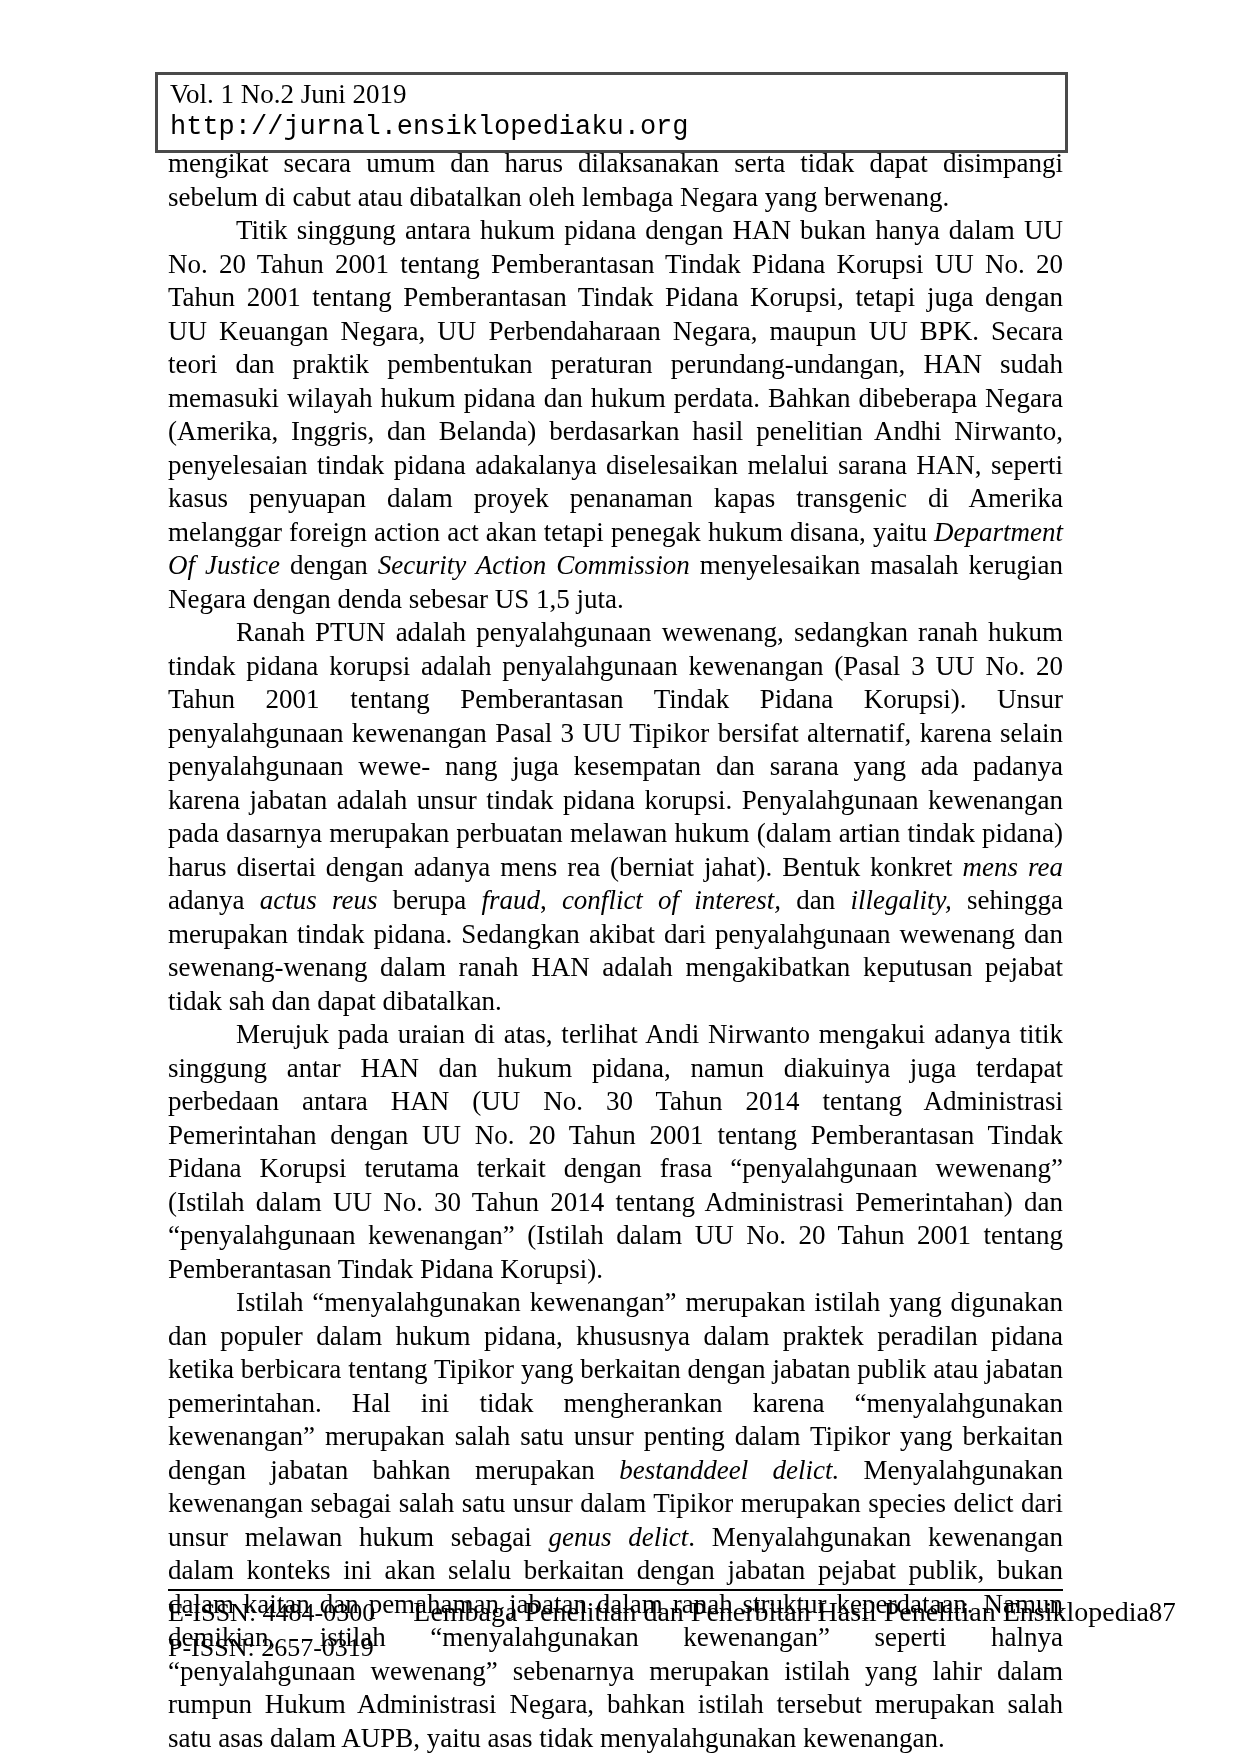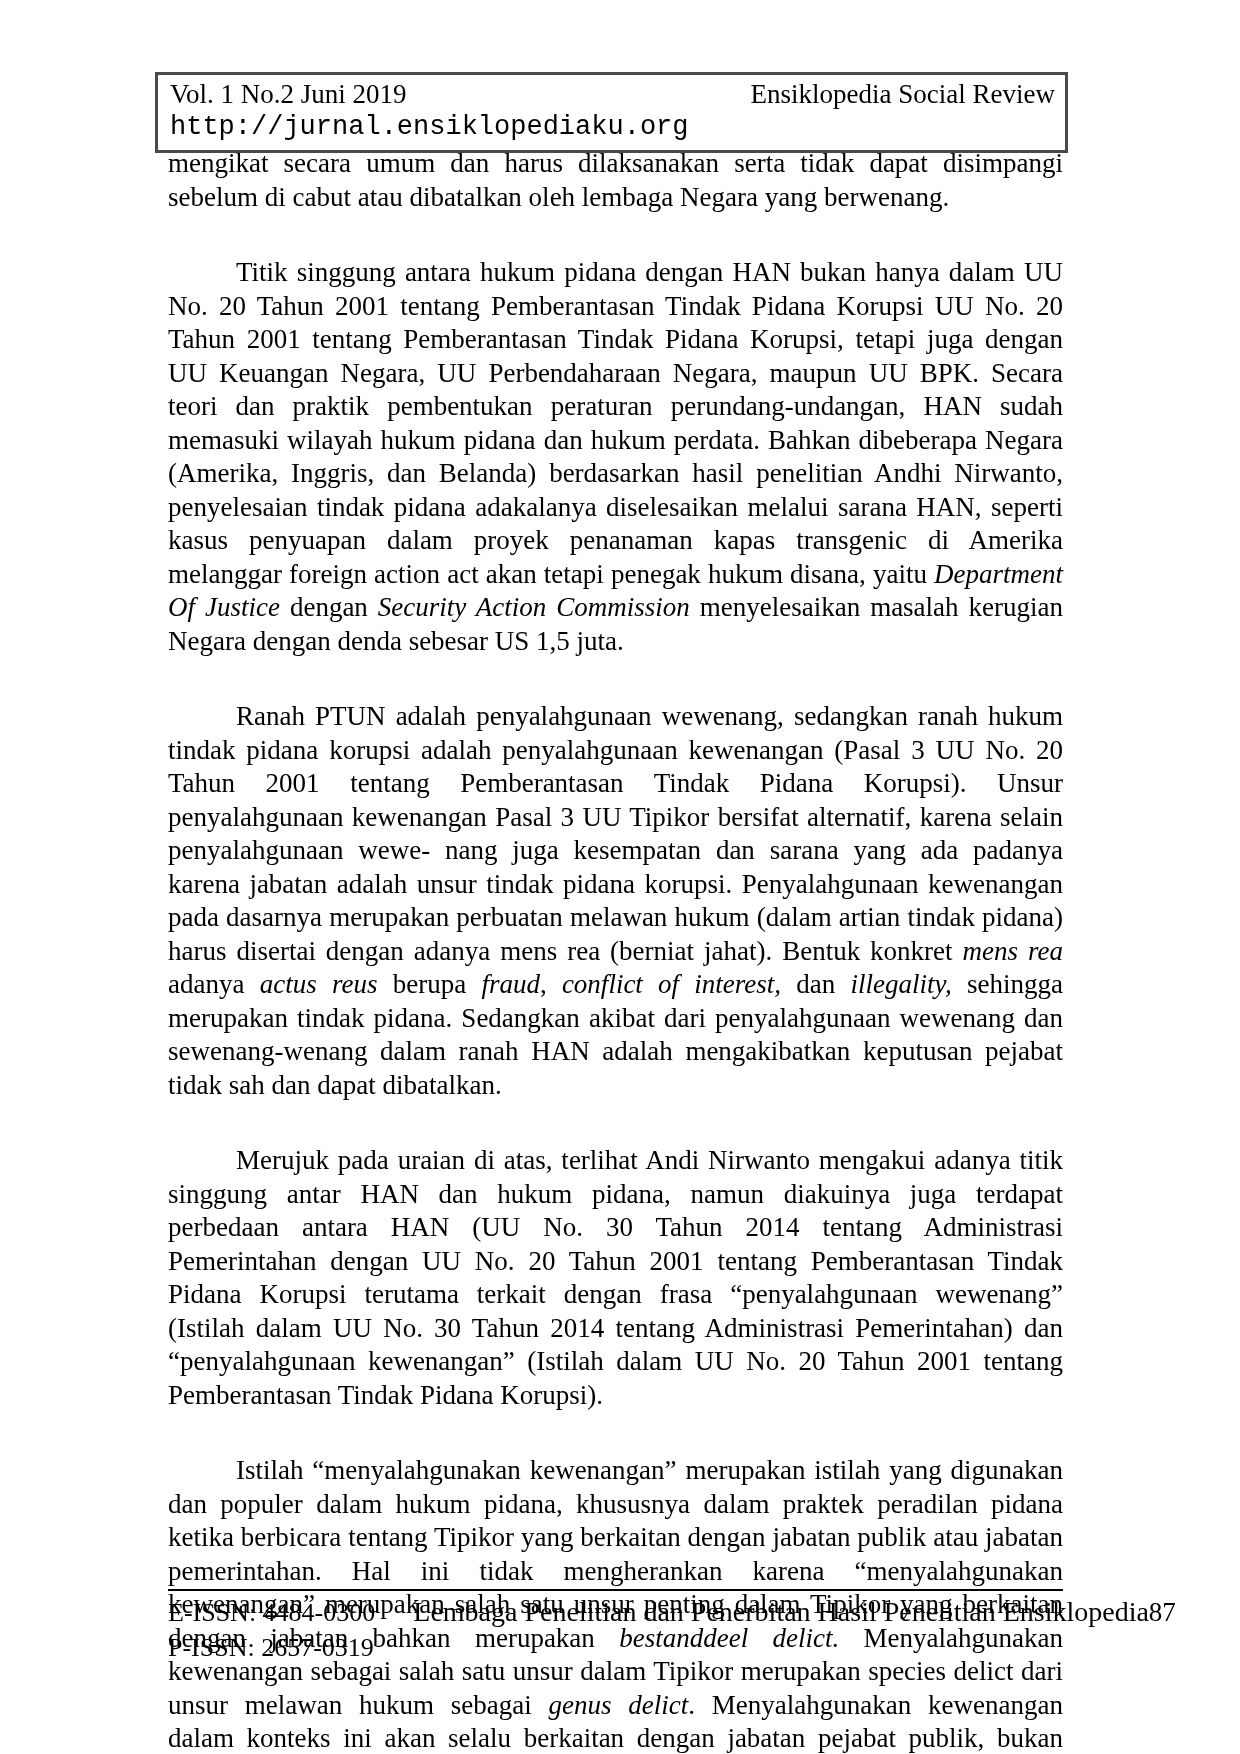--- a/index.html
+++ b/index.html
@@ -37,21 +37,21 @@
     position: absolute;
     left: 168px; top: 147px;
     width: 895px;
   }
   .para {
     margin: 0;
     font-size: 27px;
     line-height: 33.5px;
     text-align: justify;
   }
-  .para.indent { text-indent: 68px; margin-top: 42px; }
+  .para.indent { text-indent: 68px; }
   .para em { font-style: italic; }
 
   
   .footer {
     position: absolute;
     left: 168px; top: 1589px;
     width: 895px;
     border-top: 2.5px solid #000000;
     padding-top: 4px;
     font-size: 26px;
@@ -75,21 +75,20 @@
   .footer-row2 { margin-top: 2px; }
 </style>
 </head>
 <body>
 
 <div class="page">
 
   <div class="header-box">
     <div class="header-row1">
       <span>Vol. 1 No.2 Juni 2019</span>
-      <span>Ensiklopedia Social Review</span>
     </div>
     <div class="header-row2">
       <span>http://jurnal.ensiklopediaku.org</span>
     </div>
   </div>
 
   <div class="article">
       <p class="para"><span>mengikat secara umum dan harus dilaksanakan serta tidak dapat disimpangi sebelum di cabut atau dibatalkan oleh lembaga Negara yang berwenang.</span></p>
       <p class="para indent"><span>Titik singgung antara hukum pidana dengan HAN bukan hanya dalam UU No. 20 Tahun 2001 tentang Pemberantasan Tindak Pidana Korupsi UU No. 20 Tahun 2001 tentang Pemberantasan Tindak Pidana Korupsi, tetapi juga dengan UU Keuangan Negara, UU Perbendaharaan Negara, maupun UU BPK. Secara teori dan praktik pembentukan peraturan perundang-undangan, HAN sudah memasuki wilayah hukum pidana dan hukum perdata. Bahkan dibeberapa Negara (Amerika, Inggris, dan Belanda) berdasarkan hasil penelitian Andhi Nirwanto, penyelesaian tindak pidana adakalanya diselesaikan melalui sarana HAN, seperti kasus penyuapan dalam proyek penanaman kapas transgenic di Amerika melanggar foreign action act akan tetapi penegak hukum disana, yaitu </span><em>Department Of Justice</em><span> dengan </span><em>Security Action Commission</em><span> menyelesaikan masalah kerugian Negara dengan denda sebesar US 1,5 juta.</span></p>
       <p class="para indent"><span>Ranah PTUN adalah penyalahgunaan wewenang, sedangkan ranah hukum tindak pidana korupsi adalah penyalahgunaan kewenangan (Pasal 3 UU No. 20 Tahun 2001 tentang Pemberantasan Tindak Pidana Korupsi). Unsur penyalahgunaan kewenangan Pasal 3 UU Tipikor bersifat alternatif, karena selain penyalahgunaan wewe- nang juga kesempatan dan sarana yang ada padanya karena jabatan adalah unsur tindak pidana korupsi. Penyalahgunaan kewenangan pada dasarnya merupakan perbuatan melawan hukum (dalam artian tindak pidana) harus disertai dengan adanya mens rea (berniat jahat). Bentuk konkret </span><em>mens rea</em><span> adanya </span><em>actus reus</em><span> berupa </span><em>fraud</em><span>, </span><em>conflict of interest,</em><span> dan </span><em>illegality,</em><span> sehingga merupakan tindak pidana. Sedangkan akibat dari penyalahgunaan wewenang dan sewenang-wenang dalam ranah HAN adalah mengakibatkan keputusan pejabat tidak sah dan dapat dibatalkan.</span></p>

